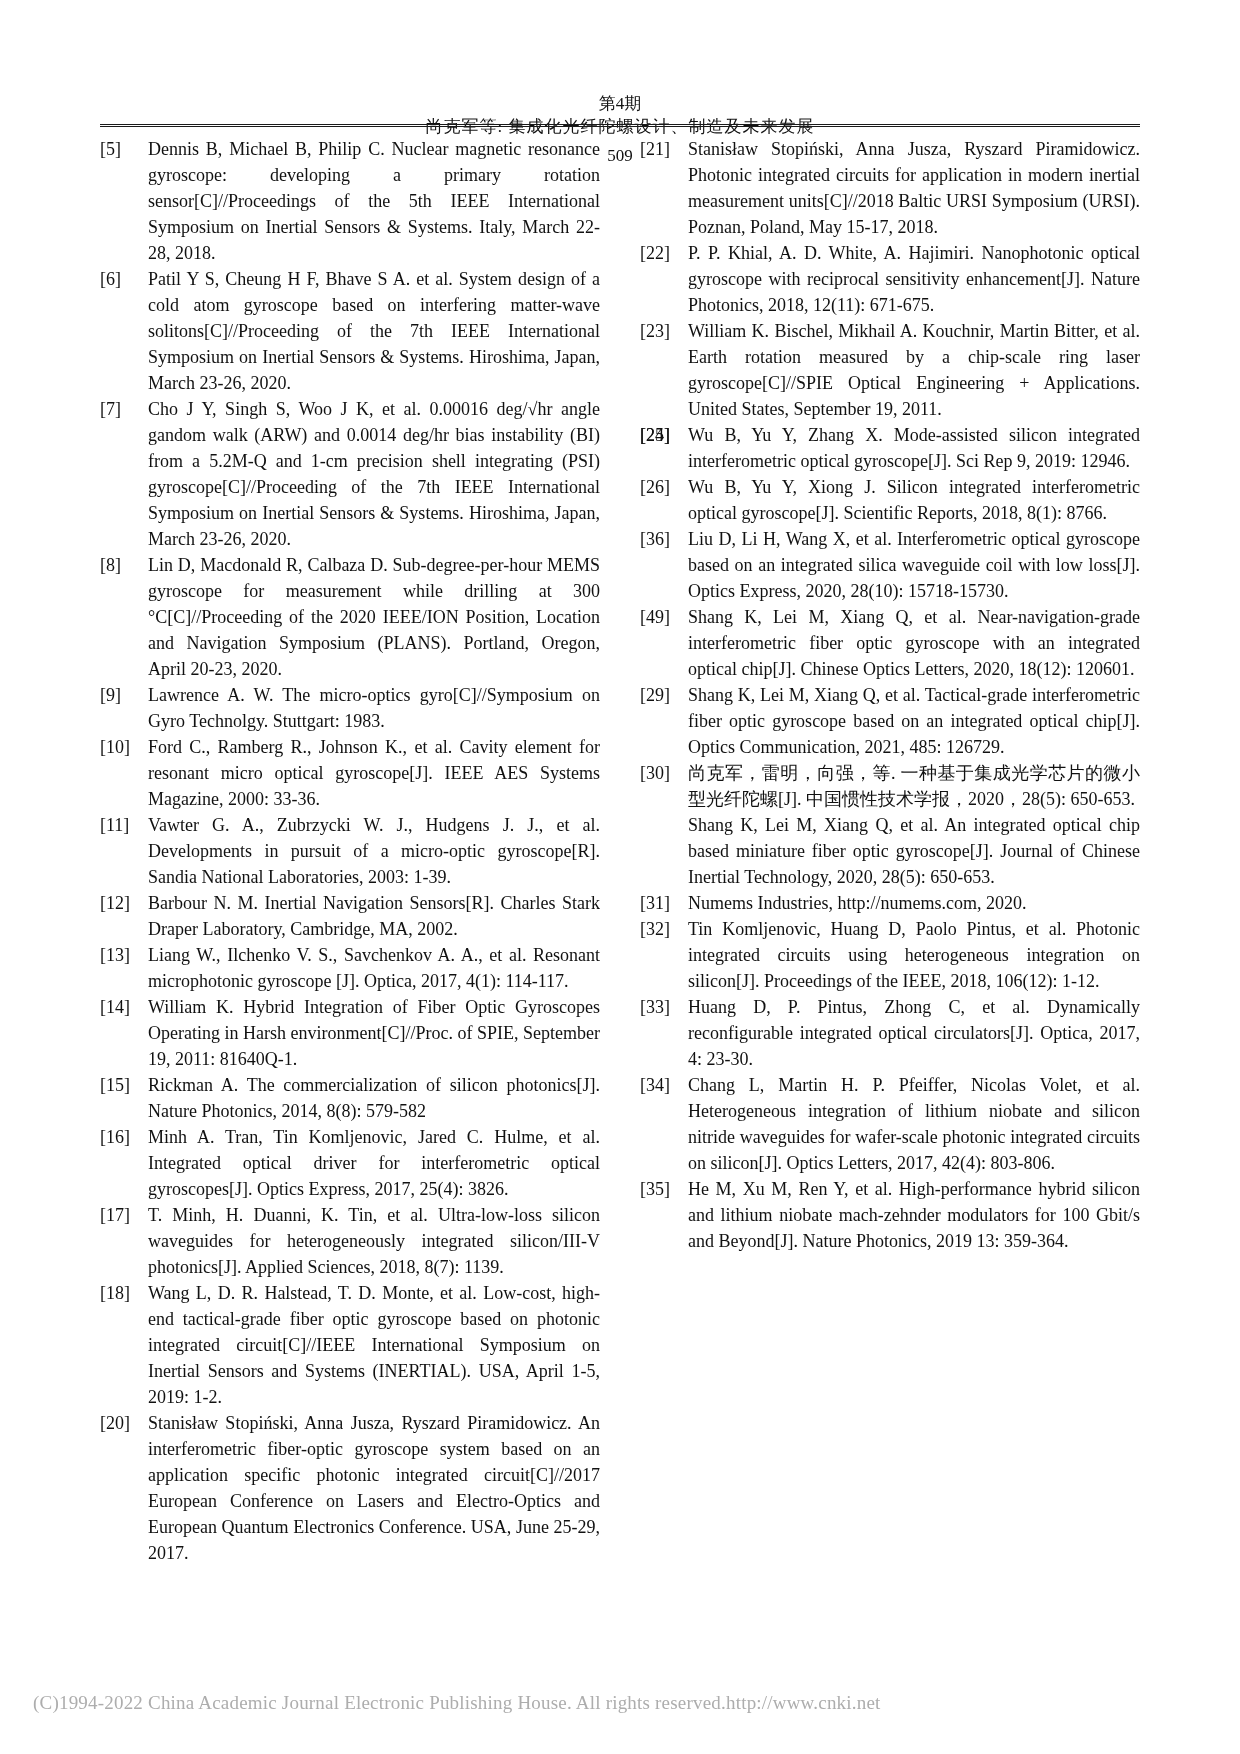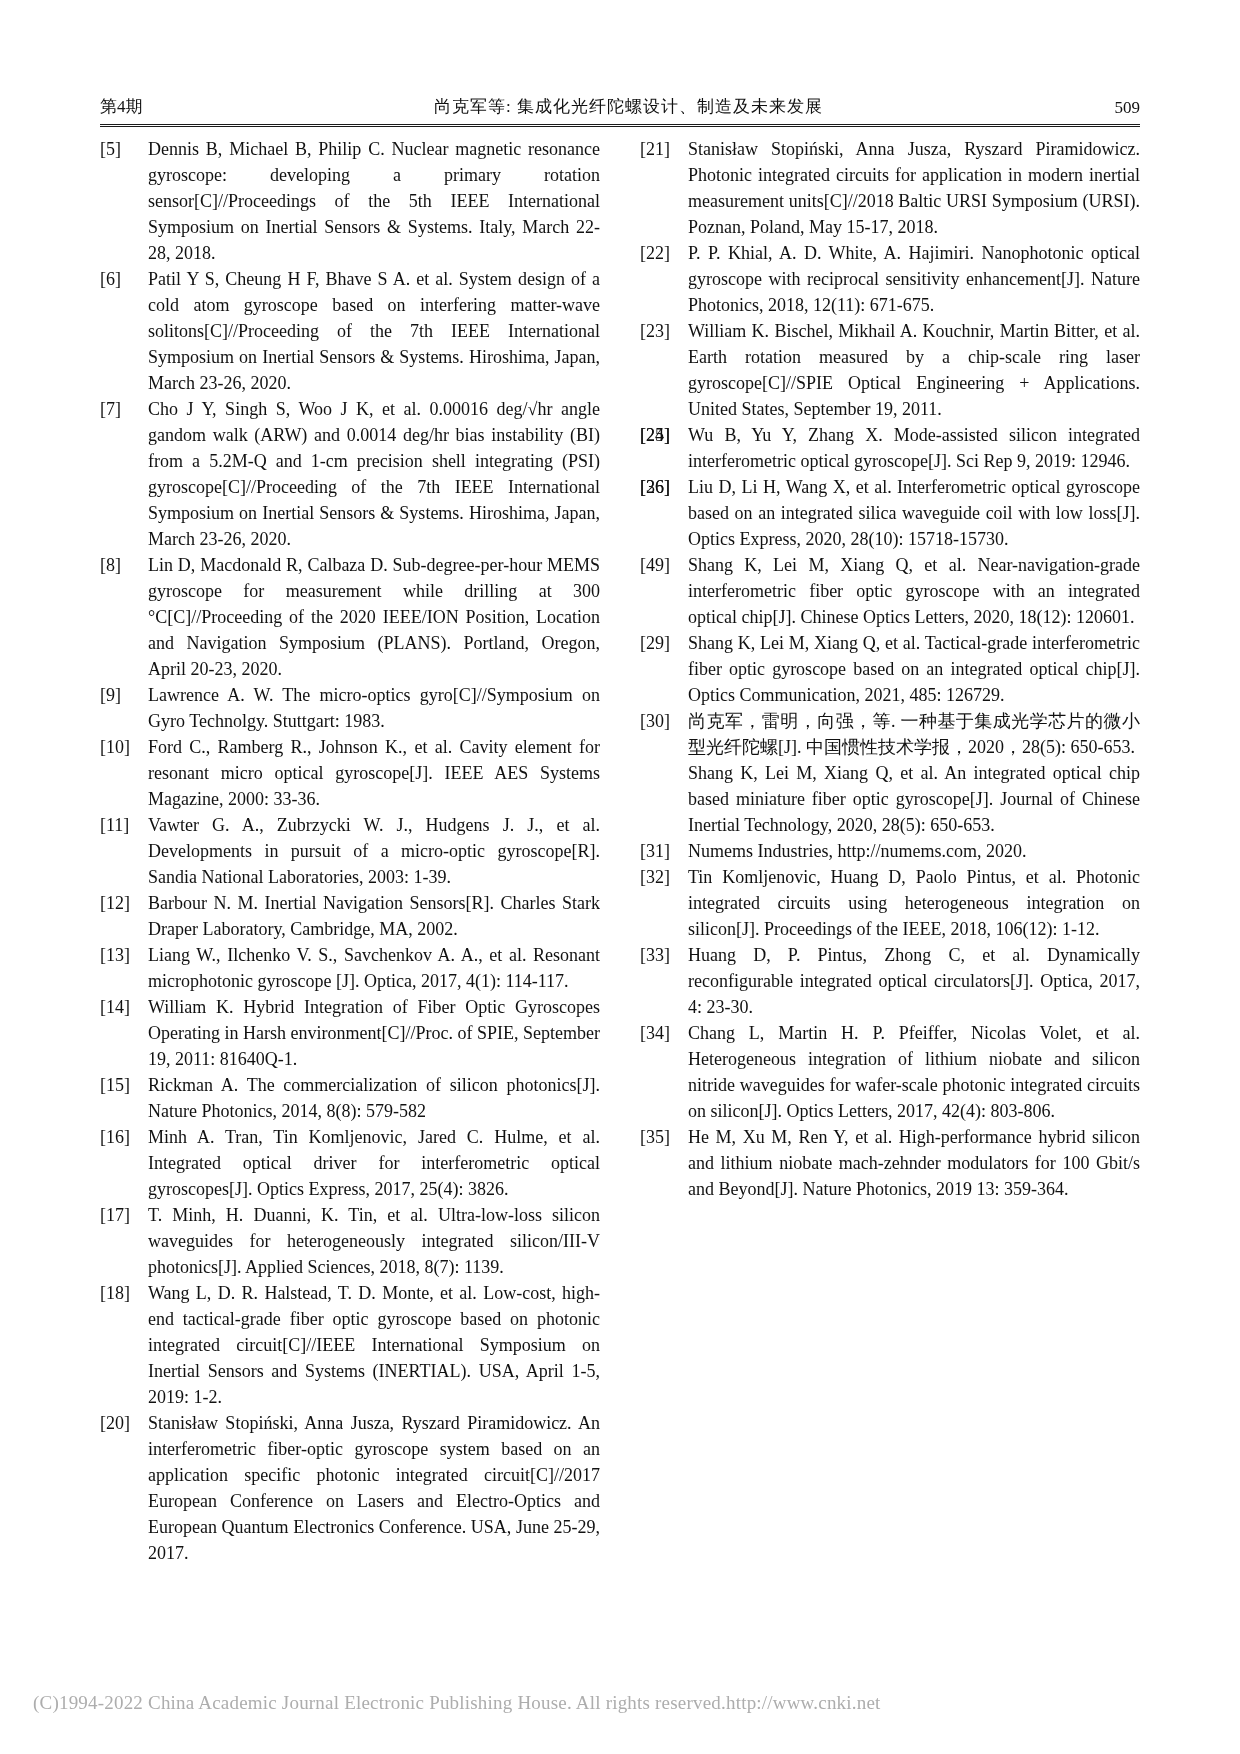--- a/index.html
+++ b/index.html
@@ -16,25 +16,26 @@
     overflow: hidden;
   }
   .page-header {
     position: absolute;
     top: 92px;
     left: 100px;
     width: 1040px;
     height: 26px;
     font-size: 17px;
     display: flex;
-    align-items: flex-end;
+    align-items: center;
+    flex-direction: column;
   }
   .header-issue { flex: 0 0 auto; }
   .header-title { flex: 1 1 auto; text-align: center; letter-spacing: 1px; }
-  .header-page  { flex: 0 0 auto; }
+  .header-page  { flex: 0 0 auto; margin-top: 8px; }
   .header-rule {
     position: absolute;
     top: 124px;
     left: 100px;
     width: 1040px;
     height: 3px;
     border-top: 1.5px solid #1a1a1a;
     border-bottom: 1.5px solid #1a1a1a;
     box-sizing: border-box;
   }
@@ -104,21 +105,21 @@
       <div class="ref"><span class="ref-label">[17]</span><span class="ref-text">T. Minh, H. Duanni, K. Tin, et al. Ultra-low-loss silicon waveguides for heterogeneously integrated silicon/III-V photonics[J]. Applied Sciences, 2018, 8(7): 1139.</span></div>
       <div class="ref"><span class="ref-label">[18]</span><span class="ref-text">Wang L, D. R. Halstead, T. D. Monte, et al. Low-cost, high-end tactical-grade fiber optic gyroscope based on photonic integrated circuit[C]//IEEE International Symposium on Inertial Sensors and Systems (INERTIAL). USA, April 1-5, 2019: 1-2.</span></div>
       <div class="ref"><span class="ref-label">[20]</span><span class="ref-text">Stanisław Stopiński, Anna Jusza, Ryszard Piramidowicz. An interferometric fiber-optic gyroscope system based on an application specific photonic integrated circuit[C]//2017 European Conference on Lasers and Electro-Optics and European Quantum Electronics Conference. USA, June 25-29, 2017.</span></div>
     </div>
   <div class="column">
       <div class="ref"><span class="ref-label">[21]</span><span class="ref-text">Stanisław Stopiński, Anna Jusza, Ryszard Piramidowicz. Photonic integrated circuits for application in modern inertial measurement units[C]//2018 Baltic URSI Symposium (URSI). Poznan, Poland, May 15-17, 2018.</span></div>
       <div class="ref"><span class="ref-label">[22]</span><span class="ref-text">P. P. Khial, A. D. White, A. Hajimiri. Nanophotonic optical gyroscope with reciprocal sensitivity enhancement[J]. Nature Photonics, 2018, 12(11): 671-675.</span></div>
       <div class="ref"><span class="ref-label">[23]</span><span class="ref-text">William K. Bischel, Mikhail A. Kouchnir, Martin Bitter, et al. Earth rotation measured by a chip-scale ring laser gyroscope[C]//SPIE Optical Engineering + Applications. United States, September 19, 2011.</span></div>
       <div class="ref"><span class="ref-label">[24]</span></div>
       <div class="ref"><span class="ref-label">[25]</span><span class="ref-text">Wu B, Yu Y, Zhang X. Mode-assisted silicon integrated interferometric optical gyroscope[J]. Sci Rep 9, 2019: 12946.</span></div>
-      <div class="ref"><span class="ref-label">[26]</span></div>
+      <div class="ref"><span class="ref-label">[26]</span><span class="ref-text">Wu B, Yu Y, Xiong J. Silicon integrated interferometric optical gyroscope[J]. Scientific Reports, 2018, 8(1): 8766.</span></div>
       <div class="ref"><span class="ref-label">[36]</span><span class="ref-text">Liu D, Li H, Wang X, et al. Interferometric optical gyroscope based on an integrated silica waveguide coil with low loss[J]. Optics Express, 2020, 28(10): 15718-15730.</span></div>
       <div class="ref"><span class="ref-label">[49]</span><span class="ref-text">Shang K, Lei M, Xiang Q, et al. Near-navigation-grade interferometric fiber optic gyroscope with an integrated optical chip[J]. Chinese Optics Letters, 2020, 18(12): 120601.</span></div>
       <div class="ref"><span class="ref-label">[29]</span><span class="ref-text">Shang K, Lei M, Xiang Q, et al. Tactical-grade interferometric fiber optic gyroscope based on an integrated optical chip[J]. Optics Communication, 2021, 485: 126729.</span></div>
       <div class="ref"><span class="ref-label">[30]</span><span class="ref-text">尚克军，雷明，向强，等. 一种基于集成光学芯片的微小型光纤陀螺[J]. 中国惯性技术学报，2020，28(5): 650-653.</span></div>
       <div class="ref"><span class="ref-label"></span><span class="ref-text">Shang K, Lei M, Xiang Q, et al. An integrated optical chip based miniature fiber optic gyroscope[J]. Journal of Chinese Inertial Technology, 2020, 28(5): 650-653.</span></div>
       <div class="ref"><span class="ref-label">[31]</span><span class="ref-text">Numems Industries, http://numems.com, 2020.</span></div>
       <div class="ref"><span class="ref-label">[32]</span><span class="ref-text">Tin Komljenovic, Huang D, Paolo Pintus, et al. Photonic integrated circuits using heterogeneous integration on silicon[J]. Proceedings of the IEEE, 2018, 106(12): 1-12.</span></div>
       <div class="ref"><span class="ref-label">[33]</span><span class="ref-text">Huang D, P. Pintus, Zhong C, et al. Dynamically reconfigurable integrated optical circulators[J]. Optica, 2017, 4: 23-30.</span></div>
       <div class="ref"><span class="ref-label">[34]</span><span class="ref-text">Chang L, Martin H. P. Pfeiffer, Nicolas Volet, et al. Heterogeneous integration of lithium niobate and silicon nitride waveguides for wafer-scale photonic integrated circuits on silicon[J]. Optics Letters, 2017, 42(4): 803-806.</span></div>
       <div class="ref"><span class="ref-label">[35]</span><span class="ref-text">He M, Xu M, Ren Y, et al. High-performance hybrid silicon and lithium niobate mach-zehnder modulators for 100 Gbit/s and Beyond[J]. Nature Photonics, 2019 13: 359-364.</span></div>

